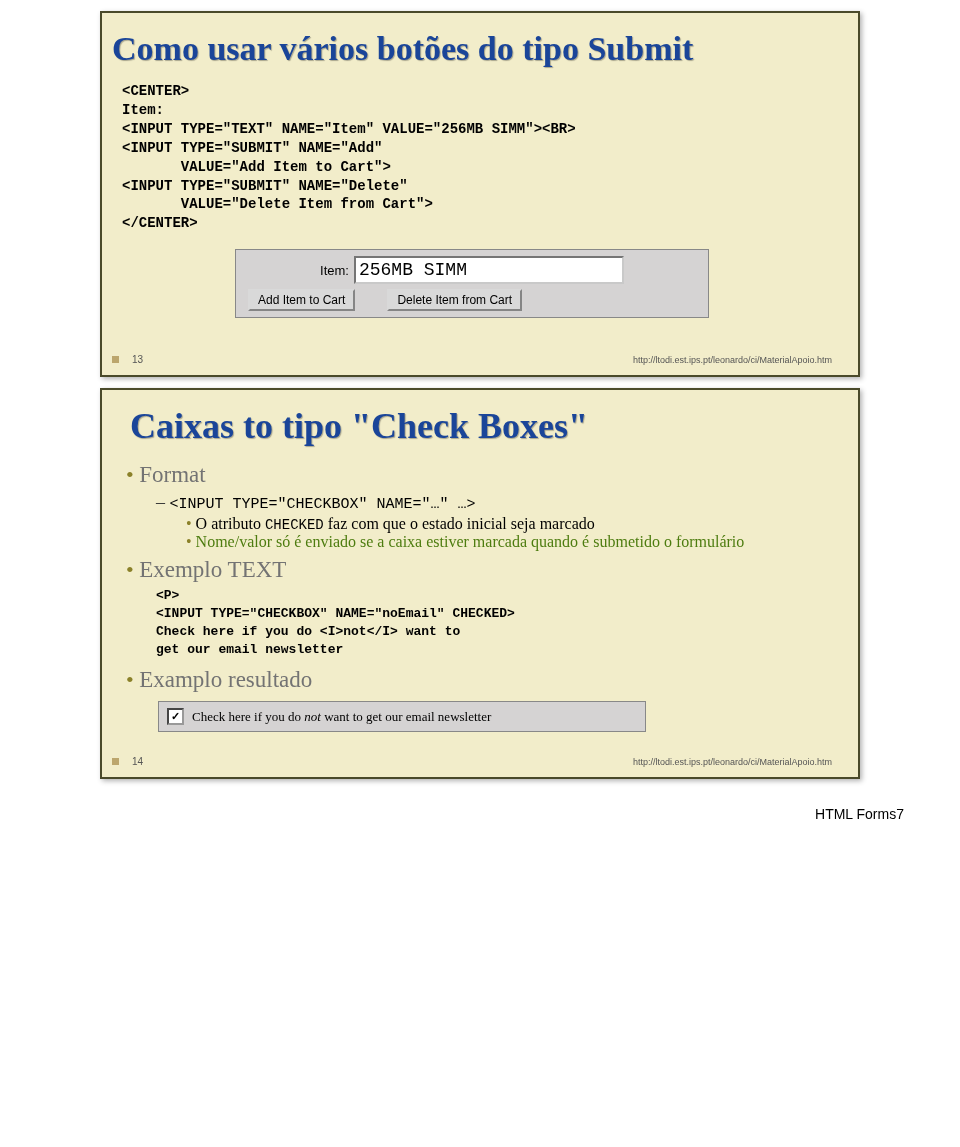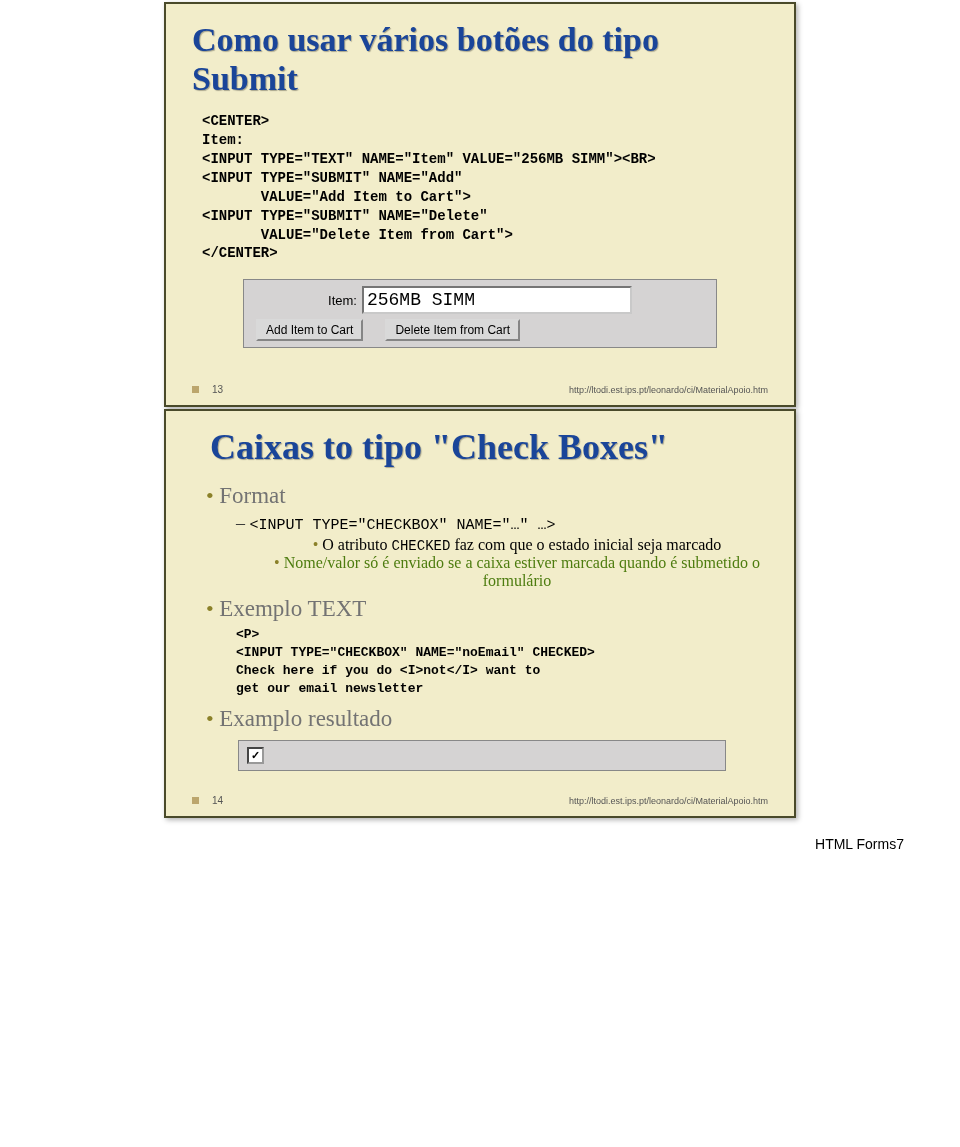--- a/index.html
+++ b/index.html
@@ -3,26 +3,26 @@
 <meta charset="utf-8">
 <style>
   body {
     margin: 0;
     padding: 0;
     background: #fff;
     font-family: Arial, Helvetica, sans-serif;
     width: 960px;
   }
   .slide {
-    width: 632px;
-    margin: 2px auto;
+    width: 760px;
+    margin: 11px auto;
     background: #f2edca;
     border: 2px solid #4a4a2a;
     box-shadow: 2px 2px 5px rgba(0,0,0,0.3);
-    padding: 16px 26px 10px 26px;
+    padding: 16px 26px 10px 10px;
     position: relative;
     box-sizing: border-box;
   }
   .slide-title {
     color: #1a4599;
     font-family: "Times New Roman", Times, serif;
     font-weight: bold;
     font-size: 34px;
     line-height: 1.15;
     margin-bottom: 14px;
@@ -57,21 +57,21 @@
     font-family: "Courier New", monospace;
     font-size: 18px;
     border: 2px inset #c9c9c9;
     background: #fff;
     padding: 2px 3px;
     width: 260px;
     margin-left: 5px;
   }
   .btn-row {
     display: flex;
-    gap: 22px;
+    gap: 32px;
     justify-content: flex-start;
     padding-left: 6px;
   }
   .sub-btn {
     font-size: 12px;
     padding: 2px 8px;
     border: 2px outset #d9d9d9;
     background: #d9d9d9;
     font-family: Arial, sans-serif;
   }
@@ -87,21 +87,21 @@
     width: 7px; height: 7px; background: #bca66d; display: inline-block;
   }
 
   
   .bullet-list { list-style: none; padding-left: 0; margin: 6px 0 0 14px; font-size: 20px; font-family: "Times New Roman", serif;}
   .bullet-list > li { margin-bottom: 4px; }
   .bullet-list > li::before { content: "• "; color: #8b8129; font-size: 22px; }
   .b1-label { color: #737373; font-size: 23px;}
   .sub-list { list-style: none; margin: 4px 0 6px 30px; padding: 0; font-size: 18px;}
   .sub-list > li::before { content: "– "; color: #333; }
-  .sub-sub { list-style: none; margin: 2px 0 2px 30px; padding:0; font-size: 16px; text-align: center;}
+  .sub-sub { list-style: none; margin: 2px 0 2px 30px; padding:0; font-size: 16px;}
   .sub-sub > li::before { content: "• "; color: #8b8129; }
   .mono { font-family: "Courier New", monospace; font-size: 15px;}
   .green { color: #4d7c0f; }
   .code-block2 {
     font-family: "Courier New", Courier, monospace;
     font-weight: bold;
     font-size: 13px;
     color: #000;
     line-height: 1.4;
     white-space: pre;
@@ -192,20 +192,23 @@
 Check here if you do &lt;I&gt;not&lt;/I&gt; want to
 get our email newsletter</div>
     </li>
 
     <li>
       <span class="b1-label">Examplo resultado</span>
       <div class="check-sample">
         <span class="cb-outer">
             <span class="tick">✓</span>
           </span>
+        <span>
+          <span>Check here if you do </span><i>not</i><span> want to get our email newsletter</span>
+        </span>
       </div>
     </li>
   </ul>
 
   <div class="footer-num-box">
     <span class="square-marker"></span>
     <span style="font-size:10px;">14</span>
     <span style="flex:1"></span>
     <span style="font-size:9px;">http://ltodi.est.ips.pt/leonardo/ci/MaterialApoio.htm</span>
   </div>

